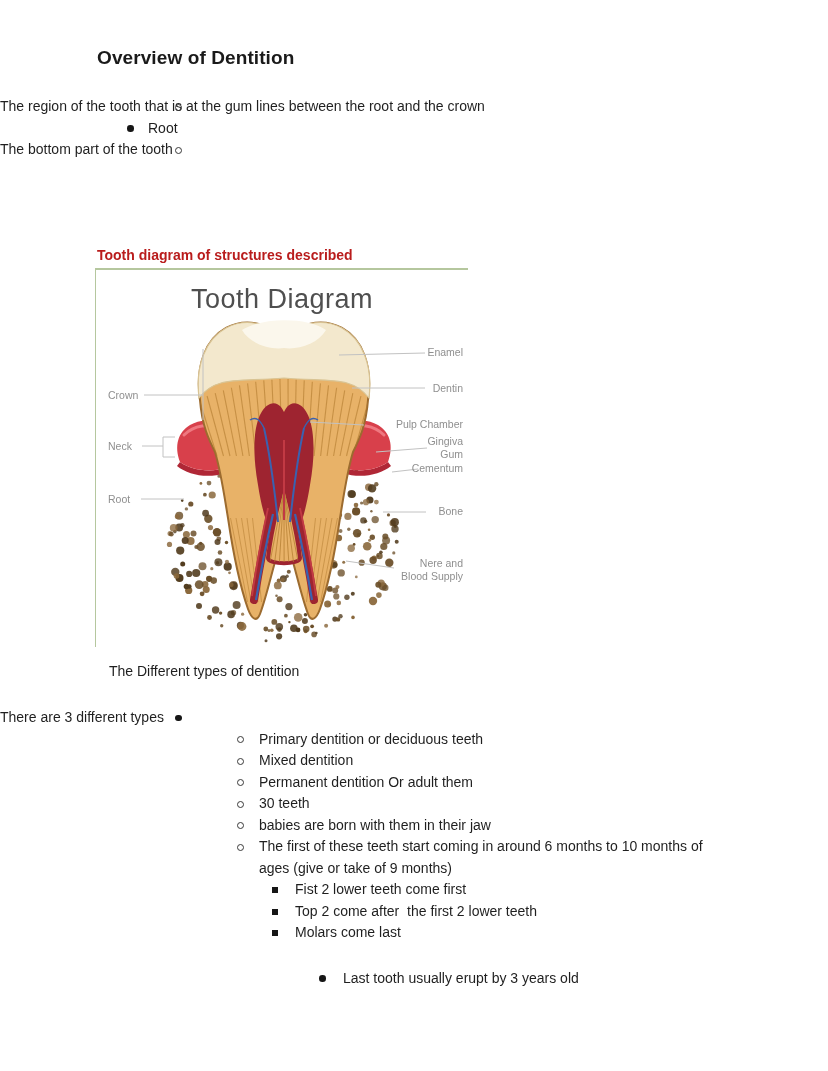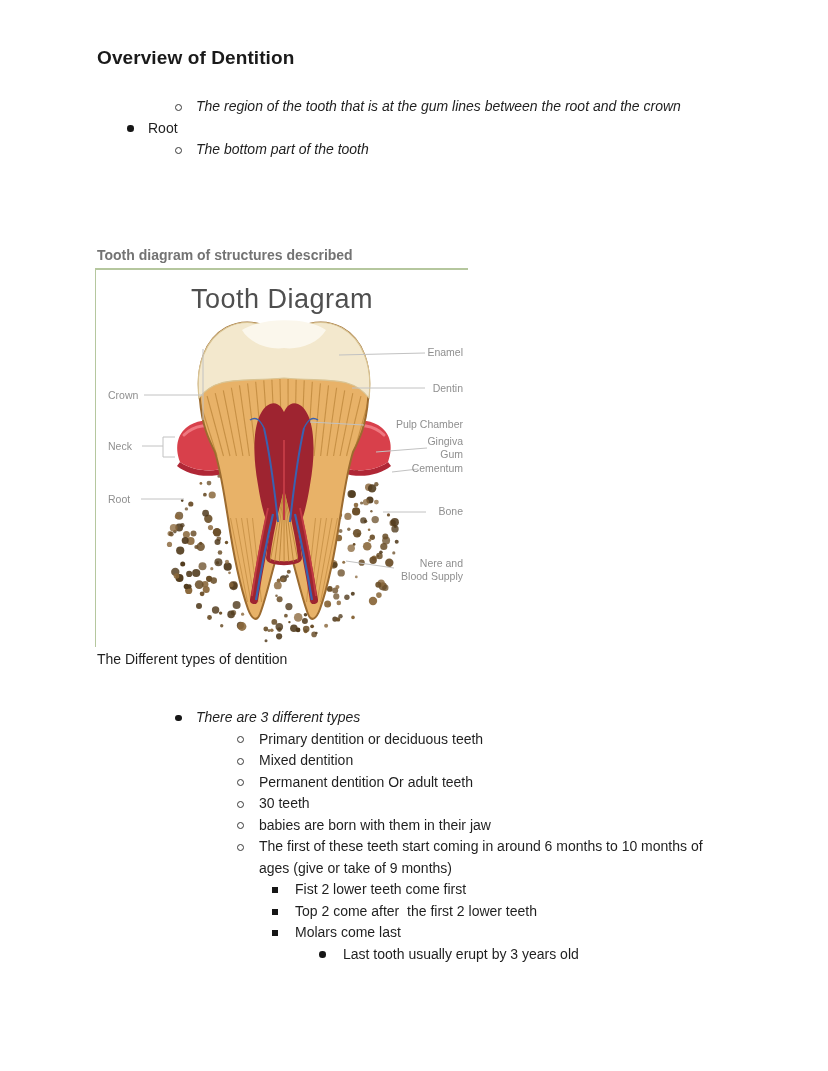--- a/index.html
+++ b/index.html
@@ -6,40 +6,40 @@
   .page{
     position:relative;width:828px;height:1071px;background:#fff;overflow:hidden;
     font-family:"Liberation Sans","DejaVu Sans",sans-serif;color:#1f1f1f;
   }
   .doc-title{
     position:absolute;left:97px;top:47px;margin:0;
     font-size:19px;font-weight:700;color:#1a1a1a;letter-spacing:.1px;
   }
   .diagram-heading{
     position:absolute;left:97px;top:247px;margin:0;
-    font-size:14px;font-weight:700;color:#737373;
+    font-size:14px;font-weight:700;color:#b91c1c;
   }
   .types-heading{
-    position:absolute;left:97px;top:651px;margin:0;
+    position:absolute;left:97px;top:651px;margin:12px;
     font-size:14px;font-weight:400;color:#1f1f1f;
   }
   .doc-list{position:absolute;left:0;right:0;}
   .list1{top:96px;}
   .list2{top:707px;}
   .li{
     position:relative;display:block;max-width:712px;box-sizing:border-box;
     font-size:14px;line-height:21.5px;color:#1f1f1f;
   }
   .li .txt{white-space:pre-wrap;}
   .li b{font-weight:700;}
   .lv1{padding-left:148px;} .lv1>.bullet{left:127px;}
-  .lv2{padding-left:196px;font-style:italic;} .lv2>.bullet{left:175px;}
+  .lv2{} .lv2>.bullet{left:175px;}
   .lv3{padding-left:245px;margin-left:14px;} .lv3>.bullet{left:223px;}
   .lv4{padding-left:295px;} .lv4>.bullet{left:272px;}
-  .lv5{padding-left:343px;} .lv5>.bullet{left:319px;}
+  .lv5{padding-left:343px;margin-top:24px;} .lv5>.bullet{left:319px;}
   .bullet{position:absolute;top:7.6px;}
   .bullet.disc{width:6.5px;height:6.5px;background:#161616;border-radius:50%;}
   .bullet.circle{width:7px;height:7px;border:1.2px solid #3a3a3a;border-radius:50%;box-sizing:border-box;background:transparent;}
   .bullet.square{width:6px;height:6px;background:#161616;top:8px;}
   .diagram-frame{
     position:absolute;left:95px;top:268px;width:372px;height:377px;margin:0;
     border-top:2px solid var(--c-frame_border,#b5c79e);
     border-left:1px solid var(--c-frame_border,#b5c79e);
     background:#fff;overflow:hidden;
   }
@@ -363,21 +363,21 @@
       <text class="dg-title" x="186" y="38" text-anchor="middle">Tooth Diagram</text>
     </svg>
   </figure>
 
   <div class="types-heading">The Different types of dentition</div>
 
   <div class="doc-list list2">
       <div class="li lv2"><span class="bullet disc"></span><span class="txt">There are 3 different types</span></div>
       <div class="li lv3"><span class="bullet circle"></span><span class="txt">Primary dentition or deciduous teeth</span></div>
       <div class="li lv3"><span class="bullet circle"></span><span class="txt">Mixed dentition</span></div>
-      <div class="li lv3"><span class="bullet circle"></span><span class="txt">Permanent dentition Or adult teeth</span></div>
+      <div class="li lv3"><span class="bullet circle"></span><span class="txt">Permanent dentition Or adult them</span></div>
       <div class="li lv3"><span class="bullet circle"></span><span class="txt">30 teeth</span></div>
       <div class="li lv3"><span class="bullet circle"></span><span class="txt">babies are born with them in their jaw</span></div>
       <div class="li lv3"><span class="bullet circle"></span><span class="txt">The first of these teeth start coming in around 6 months to 10 months of ages (give or take of 9 months)</span></div>
       <div class="li lv4"><span class="bullet square"></span><span class="txt">Fist 2 lower teeth come first</span></div>
       <div class="li lv4"><span class="bullet square"></span><span class="txt">Top 2 come after  the first 2 lower teeth</span></div>
       <div class="li lv4"><span class="bullet square"></span><span class="txt">Molars come last</span></div>
       <div class="li lv5"><span class="bullet disc"></span><span class="txt">Last tooth usually erupt by 3 years old</span></div>
     </div>
 
 </div>

